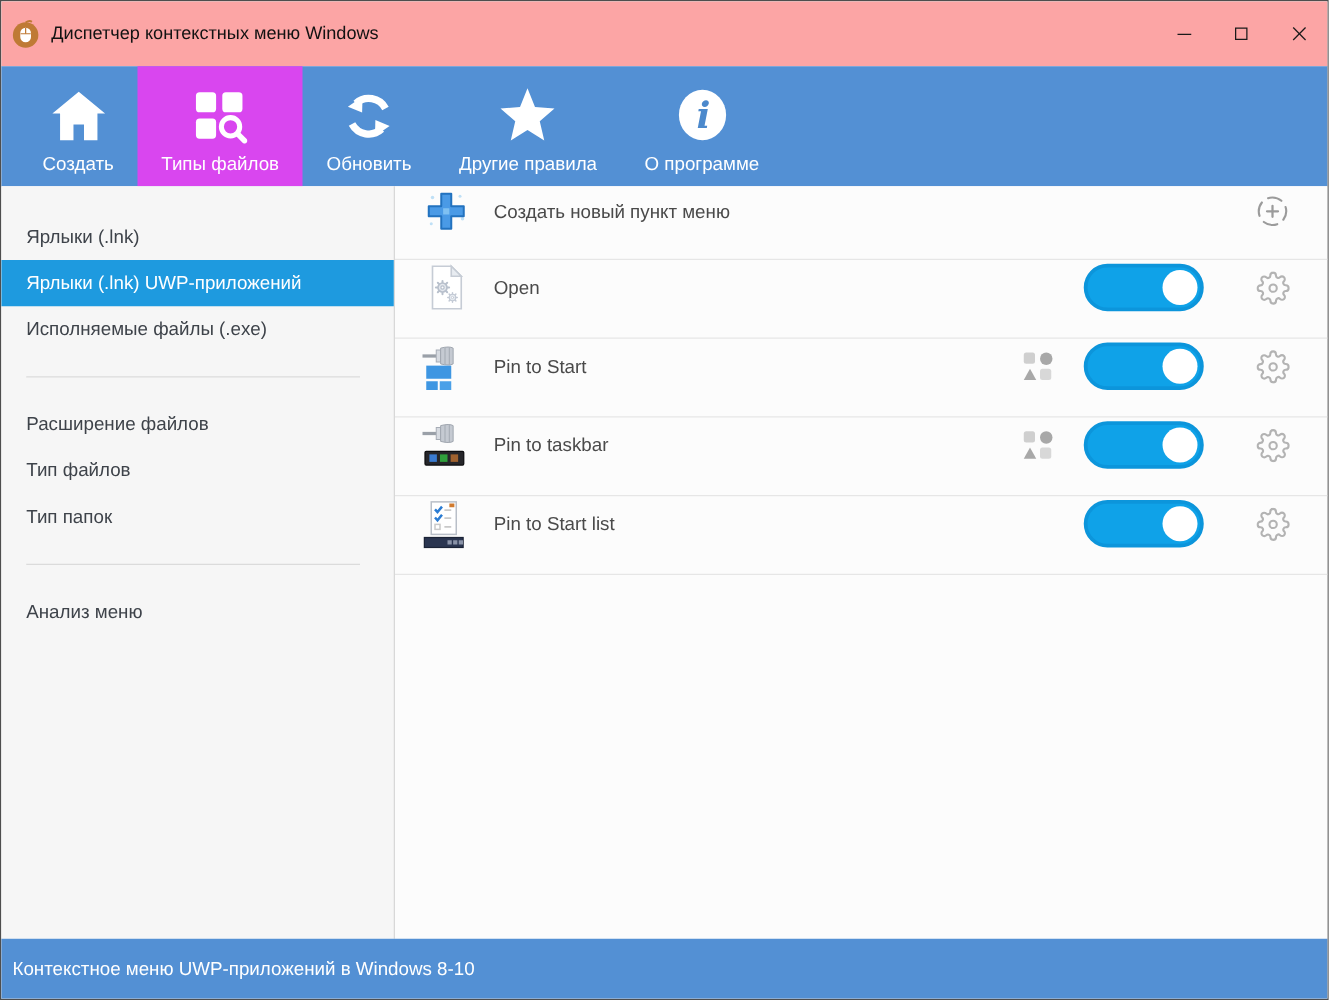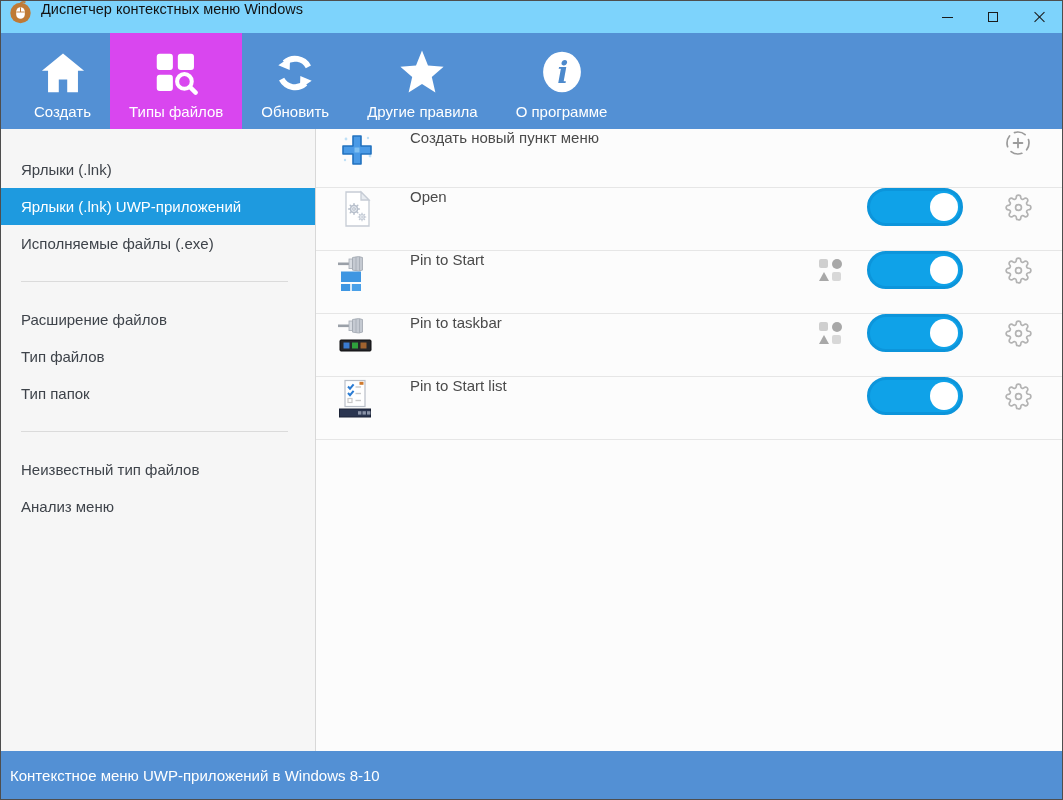--- a/index.html
+++ b/index.html
@@ -4,21 +4,21 @@
 <style>
   * { box-sizing: border-box; }
   html,body { margin:0; padding:0; background:#d0d0d0; }
   body { font-family: "Liberation Sans", sans-serif; }
   .window {
     width:1063px; height:800px; margin:0 auto;
     border:1px solid #4e4e4e; background:#fff;
     display:flex; flex-direction:column; overflow:hidden;
   }
   
-  .titlebar { height:32px; flex:0 0 auto; background:#7dd3fc; display:flex; }
+  .titlebar { height:52px; flex:0 0 auto; background:#fca5a5; display:flex; align-items:center; }
   .app-icon { width:23px; height:23px; margin:0 9px 0 8px; flex:0 0 auto; }
   .title { font-size:14.5px; color:#121212; }
   .win-controls { margin-left:auto; display:flex; height:100%; }
   .win-btn { width:46px; height:100%; display:flex; align-items:center; justify-content:center; cursor:default; }
   .glyph-min { width:11px; height:1px; background:#1a1a1a; }
   .glyph-max { width:10px; height:10px; border:1px solid #1a1a1a; }
   .glyph-close { position:relative; width:12px; height:12px; }
   .glyph-close::before, .glyph-close::after {
     content:""; position:absolute; left:5.5px; top:-1px; width:1px; height:14px; background:#1a1a1a;
   }
@@ -32,21 +32,21 @@
   .tab-icon { height:48px; display:flex; align-items:flex-end; justify-content:center; }
   .tab-label { color:#fff; font-size:15px; margin-top:8px; white-space:nowrap; }
   
   .main { flex:1 1 auto; display:flex; min-height:0; }
   .sidebar { width:315px; flex:0 0 auto; background:#f6f6f6; border-right:1px solid #d8d8d8; padding-top:22px; }
   .side-item { height:37px; line-height:37px; padding-left:20px; font-size:15px; color:#3e434a;
                cursor:default; white-space:nowrap; }
   .side-item.selected { background:#1e9adf; color:#fff; }
   .side-divider { height:1px; background:#dbdbdb; margin:19px 27px 19px 20px; }
   .content { flex:1 1 auto; background:#fcfcfc; display:flex; flex-direction:column; }
-  .row { display:flex; align-items:flex-start; padding:0 30px 18px 20px; border-bottom:1px solid #e6e6e6;gap:15px; }
+  .row { display:flex; align-items:center; padding:0 30px 18px 20px; border-bottom:1px solid #e6e6e6; }
   .row.header { height:59px; }
   .row.item { height:63px; }
   .row-icon { width:42px; height:42px; display:flex; align-items:center; justify-content:center; flex:0 0 auto; }
   .row-label { margin-left:17px; font-size:15px; color:#4a4a4a; }
   .controls { margin-left:auto; display:flex; align-items:center; }
   
   .badge { display:grid; grid-template-columns:11px 11px; grid-template-rows:11px 11px; gap:2px;
            margin-right:25px; align-items:center; justify-items:center; }
   .badge.hidden { visibility:hidden; }
   .shp-sq  { width:9px; height:9px; background:#cfcfcf; border-radius:2px; }
@@ -153,21 +153,20 @@
 
     <div class="sidebar">
       <div class="side-item">Ярлыки (.lnk)</div>
       <div class="side-item selected">Ярлыки (.lnk) UWP-приложений</div>
       <div class="side-item">Исполняемые файлы (.exe)</div>
       <div class="side-divider"></div>
       <div class="side-item">Расширение файлов</div>
       <div class="side-item">Тип файлов</div>
       <div class="side-item">Тип папок</div>
       <div class="side-divider"></div>
-      <div class="side-item">Неизвестный тип файлов</div>
       <div class="side-item">Анализ меню</div>
     </div>
 
     <div class="content">
 
       <div class="row header">
         <div class="row-icon">
           <svg width="40" height="40" viewBox="0 0 40 40">
             <circle cx="9" cy="9" r="1.4" fill="#bfe0f6"></circle>
             <circle cx="31" cy="8" r="1.2" fill="#bfe0f6"></circle>

